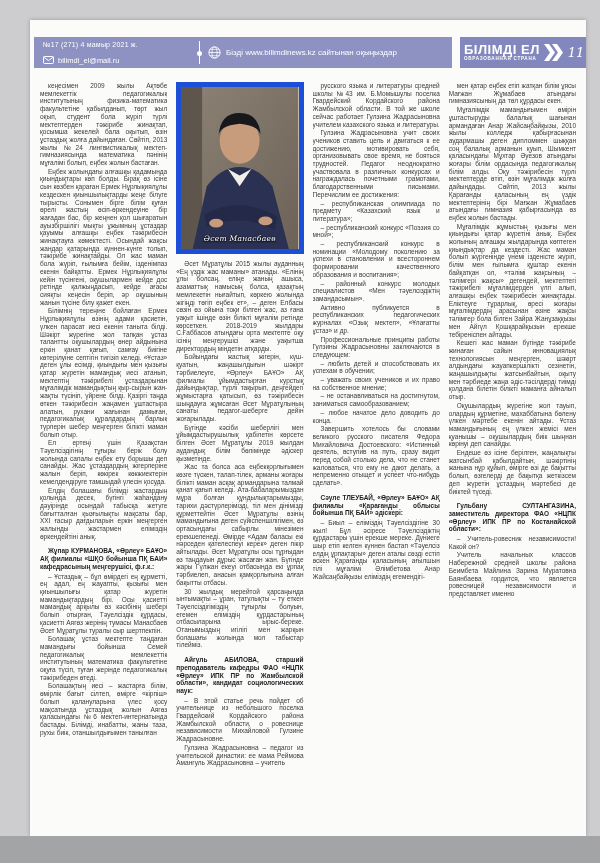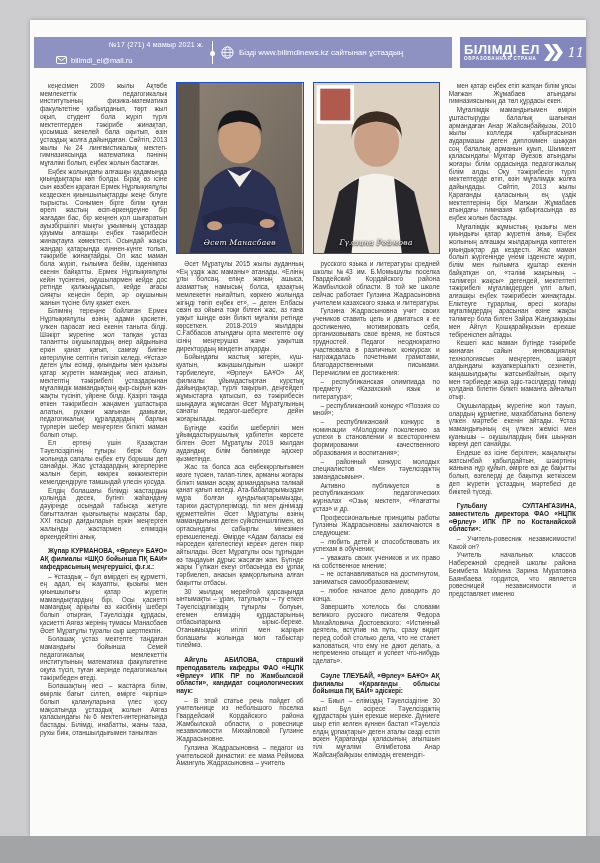--- a/index.html
+++ b/index.html
@@ -11,21 +11,21 @@
   .bottom-band{position:absolute;left:0;top:836px;width:600px;height:27px;background:#a3a4a6;}
   .page{
     position:absolute;left:30px;top:20px;width:556px;height:816px;
     background:#fbfbfa;box-shadow:0 0 4px rgba(0,0,0,.25);
   }
   
   .band{
     position:absolute;left:4px;top:17px;width:418px;height:31px;
     background:#8e92c3;display:flex;align-items:center;color:#fff;
   }
-  .issue-block{width:148px;padding-left:22px;display:flex;flex-direction:column;gap:8px;text-align:right;}
+  .issue-block{width:148px;padding-left:9px;display:flex;flex-direction:column;gap:8px;}
   .issue-line{font-size:7px;letter-spacing:.2px;}
   .email-line{display:flex;align-items:center;gap:4px;font-size:7.5px;}
   .divider{width:1px;height:23px;background:#fff;position:relative;margin:0 8px;}
   .divider::after{content:"";position:absolute;left:-2px;top:10px;width:5px;height:5px;background:#fff;border-radius:50%;}
   .site-block{display:flex;align-items:center;gap:5px;font-size:8px;}
   .masthead{
     position:absolute;left:430px;top:17px;width:126px;height:31px;
     background:#8287bd;display:flex;align-items:center;gap:3px;padding:0 4px;box-sizing:border-box;color:#fff;
   }
   .mh-text{display:flex;flex-direction:column;line-height:1;}
@@ -42,21 +42,21 @@
     font-size:6.5px;line-height:7.7px;text-align:justify;margin:0;
     text-indent:8px;word-spacing:.2px;
   }
   .para + .para{margin-top:1px;}
   .para.heading{
     font-weight:bold;color:#1f1f22;margin-top:7px;margin-bottom:2px;text-indent:8px;
   }
   
   .photo{
     position:relative;width:100%;height:172px;margin-bottom:6px;
-    border:1px solid #1d4ed8;box-sizing:border-box;overflow:hidden;background:#d8d2c6;
+    border:5px solid #1d4ed8;box-sizing:border-box;overflow:hidden;background:#d8d2c6;
   }
   .photo svg{display:block;width:100%;height:100%;}
   .caption{
     position:absolute;left:0;right:0;bottom:6px;text-align:center;
     font-family:"DejaVu Serif",serif;font-style:italic;font-size:7.5px;color:#fff;
     text-shadow:0 0 2px #000,0 1px 2px #000;letter-spacing:.3px;
   }
   .icon{display:inline-flex;}
 </style>
 </head>
@@ -81,21 +81,21 @@
     <div class="site-block">
       <span class="icon">
         <svg width="13" height="13" viewBox="0 0 13 13">
             <circle cx="6.5" cy="6.5" r="5.6" fill="none" stroke="#fff" stroke-width="1"></circle>
             <ellipse cx="6.5" cy="6.5" rx="2.6" ry="5.6" fill="none" stroke="#fff" stroke-width="0.8"></ellipse>
             <line x1="0.9" y1="6.5" x2="12.1" y2="6.5" stroke="#fff" stroke-width="0.8"></line>
             <line x1="1.7" y1="3.4" x2="11.3" y2="3.4" stroke="#fff" stroke-width="0.6"></line>
             <line x1="1.7" y1="9.6" x2="11.3" y2="9.6" stroke="#fff" stroke-width="0.6"></line>
           </svg>
       </span>
-      <span>Бізді www.bilimdinews.kz сайтынан ұстаздың</span>
+      <span>Бізді www.bilimdinews.kz сайтынан оқыңыздар</span>
     </div>
   </div>
 
   <div class="masthead">
     <div class="mh-text">
       <span class="mh-title">БІЛІМДІ ЕЛ</span>
       <span class="mh-sub">ОБРАЗОВАННАЯ СТРАНА</span>
     </div>
     <span class="icon">
       <svg width="20" height="17" viewBox="0 0 20 17">
@@ -145,33 +145,20 @@
         <p class="para">Бойындағы жастық жігерін, күш-қуатын, жаңашылдығын шәкірт тәрбиелеуге, «Өрлеу» БАҰО» АҚ филиалы ұйымдастырған курстық дайындықтар, түрлі тақырып, деңгейдегі жұмыстарға қатысып, өз тәжірибесін шыңдауға жұмсаған Әсет Мұратұлының санаты педагог-шеберге дейін жоғарылады.</p>
         <p class="para">Бүгінде кәсіби шеберлігі мен ұйымдастырушылық қабілетін көрсете білген Әсет Мұратұлы 2019 жылдан аудандық білім бөлімінде әдіскер қызметінде.</p>
         <p class="para">Жас та болса аса еңбекқорлығымен көзге түскен, талап-тілек, арманы жоғары білікті маман асқақ армандарына талмай қанат қағып келеді. Ата-бабаларымыздан мұра болған құндылықтарымызды, тарихи дәстүрлерімізді, тіл мен дінімізді құрметтейтін Әсет Мұратұлы өзінің мамандығына деген сүйіспеншілігімен, өз ортасындағы сабырлы мінезімен ерекшеленеді. Өмірде «Адам баласы екі нәрседен қателеспеуі керек» деген пікір айтылады. Әсет Мұратұлы осы тұрғыдан өз таңдауын дұрыс жасаған жан. Бүгінде жары Гүлжан екеуі отбасында екі ұрпақ тәрбиелеп, анасын қамқорлығына алған бақытты отбасы.</p>
         <p class="para">30 жылдық мерейтой қарсаңында ынтымақты – ұран, татулықты – ту еткен Тәуелсіздігіміздің тұғырлы болуын, егемен еліміздің құрдастарының отбасыларына ырыс-береке. Отанымыздың игілігі мен жарқын болашағы жолында мол табыстар тілейміз.</p>
         <p class="para heading">Айгүль АБИЛОВА, старший преподаватель кафедры ФАО «НЦПК «Өрлеу» ИПК ПР по Жамбылской области», кандидат социологических наук:</p>
         <p class="para">– В этой статье речь пойдет об учительнице из небольшого поселка Гвардейский Кордайского района Жамбылской области, о ровеснице независимости Михайловой Гулзине Жадрасыновне.</p>
         <p class="para">Гулзина Жадрасыновна – педагог из учительской династии: ее мама Реймова Амангуль Жадрасыновна – учитель</p>
       </div>
 
     <div class="col">
-      <div class="photo">
-        <svg viewBox="0 0 100 150" preserveAspectRatio="none">
-          <rect width="100" height="150" fill="#ddd2c1"></rect>
-          <rect x="2" y="2" width="30" height="34" fill="#fff"></rect>
-          <rect x="5" y="5" width="24" height="28" fill="#b05a4e"></rect>
-          <path d="M8 150 L20 96 Q34 80 50 80 Q66 80 80 96 L92 150 Z" fill="#f5f2ec"></path>
-          <path d="M8 150 L20 96 Q28 88 36 84 L30 150 Z" fill="#26262a"></path>
-          <path d="M92 150 L80 96 Q72 88 64 84 L70 150 Z" fill="#26262a"></path>
-          <ellipse cx="50" cy="52" rx="18" ry="22" fill="#caa186"></ellipse>
-          <path d="M30 50 Q29 26 50 25 Q71 26 70 50 Q70 36 50 34 Q30 36 30 50 Z" fill="#3a2c22"></path>
-        </svg>
-        <span class="caption">Гүлзина Реймова</span>
-      </div>
     <p class="para">русского языка и литературы средней школы №43 им. Б.Момышулы поселка Гвардейский Кордайского района Жамбылской области. В той же школе сейчас работает Гулзина Жадрасыновна учителем казахского языка и литературы.</p>
         <p class="para">Гулзина Жадрасыновна учит своих учеников ставить цель и двигаться к ее достижению, мотивировать себя, организовывать свое время, не бояться трудностей. Педагог неоднократно участвовала в различных конкурсах и награждалась почетными грамотами, благодарственными письмами. Перечислим ее достижения:</p>
         <p class="para">– республиканская олимпиада по предмету «Казахский язык и литература»;</p>
         <p class="para">– республиканский конкурс «Поэзия со мной»;</p>
         <p class="para">– республиканский конкурс в номинации «Молодому поколению за успехи в становлении и всестороннем формировании качественного образования и воспитания»;</p>
         <p class="para">– районный конкурс молодых специалистов «Мен тәуелсіздіктің замандасымын».</p>
         <p class="para">Активно публикуется в республиканских педагогических журналах «Озық мектеп», «Ұлағатты ұстаз» и др.</p>
         <p class="para">Профессиональные принципы работы Гулзины Жадрасыновны заключаются в следующем:</p>
         <p class="para">– любить детей и способствовать их успехам в обучении;</p>
         <p class="para">– уважать своих учеников и их право на собственное мнение;</p>

